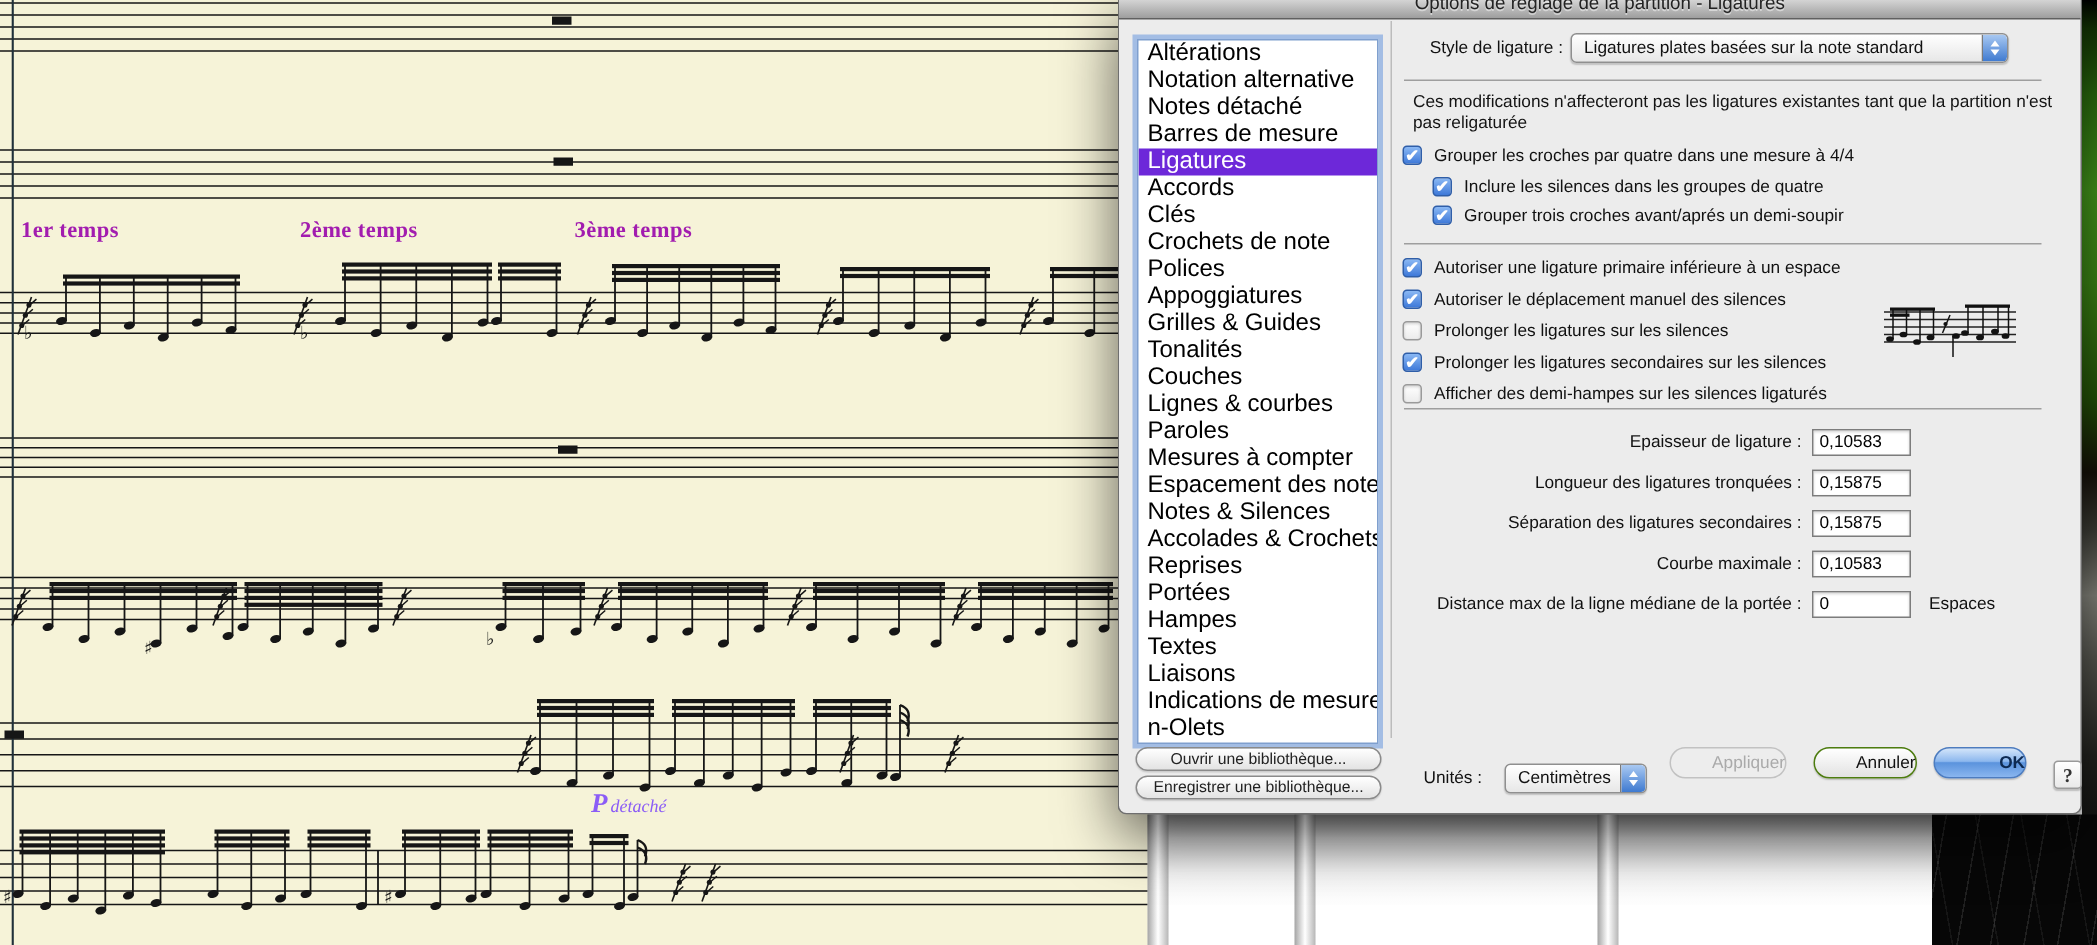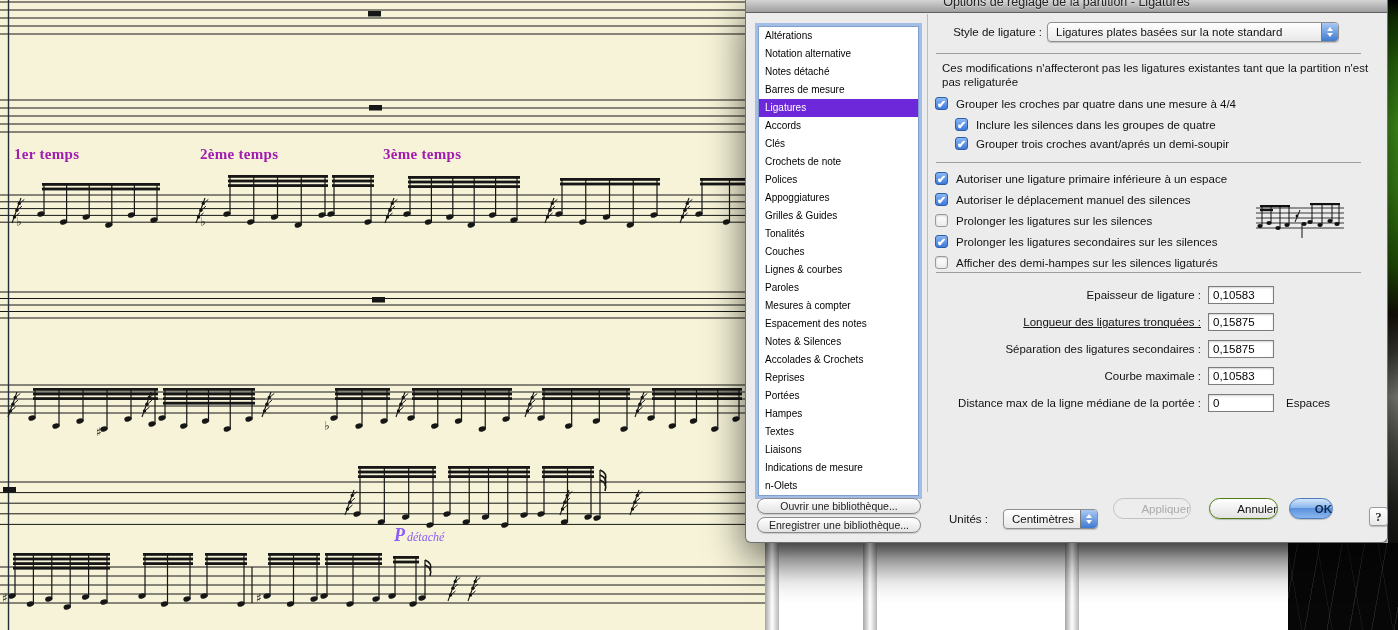--- a/index.html
+++ b/index.html
@@ -30,21 +30,21 @@
   .dialog{position:absolute;left:745px;top:0;width:643px;height:543px;background:#ececec;
           border:1px solid #6f6f6f;border-top:none;border-radius:0 0 6px 6px;
           box-shadow:0 14px 38px rgba(0,0,0,.6);font-size:11.5px;color:#111;}
   .titlebar{position:absolute;left:0;top:0;right:0;height:13px;overflow:hidden;
           background:linear-gradient(#d4d4d4,#9e9e9e);border-bottom:1px solid#606060;border-radius:0;}
   .titlebar span{display:block;text-align:center;font-size:12.5px;color:#222;margin-top:-5px;
           text-shadow:0 1px 0 rgba(255,255,255,.45);}
 
   .listbox{position:absolute;left:12px;top:26px;width:161px;height:470px;background:#fff;
           border:1px solid #7f9fce;box-shadow:0 0 0 3px rgba(125,165,225,.65);overflow:hidden;}
-  .li{height:18px;line-height:18px;padding-left:6px;font-size:10px;color:#000;white-space:nowrap;}
+  .li{height:18px;line-height:18px;padding-left:6px;font-size:16px;color:#000;white-space:nowrap;}
   .li.sel{background:#6d28d9;color:#fff;}
 
   .libbtn{position:absolute;left:11px;width:164px;height:16px;border-radius:9px;
           border:1px solid #8a8a8a;background:linear-gradient(#fff,#e3e3e3);
           font:10.5px "Liberation Sans",sans-serif;color:#222;text-align:center;padding:0;
           box-shadow:0 1px 1px rgba(0,0,0,.15);}
 
   .vsep{position:absolute;left:181px;top:14px;height:478px;width:1px;background:#bcbcbc;}
   .hr{position:absolute;left:190px;width:425px;height:1px;background:#9e9e9e;}
 
@@ -625,37 +625,37 @@
         <ellipse cx="66" cy="27" rx="2.6" ry="1.9" fill="#111"></ellipse>
         <line x1="78" y1="6" x2="78" y2="23" stroke="#111" stroke-width="1"></line>
         <ellipse cx="76" cy="23" rx="2.6" ry="1.9" fill="#111"></ellipse>
         <line x1="85" y1="6" x2="85" y2="26" stroke="#111" stroke-width="1"></line>
         <ellipse cx="83" cy="26" rx="2.6" ry="1.9" fill="#111"></ellipse>
       </svg>
 
     <div id="fields">
         <div class="flabel" style="top: 286px;">Epaisseur de ligature :</div>
         <input class="finput" value="0,10583" style="top: 286px;">
-        <div class="flabel" style="top: 313px; text-decoration: underline;">Longueur des ligatures tronquées :</div>
+        <div class="flabel" style="top: 313px;">Longueur des ligatures tronquées :</div>
         <input class="finput" value="0,15875" style="top: 313px;">
         <div class="flabel" style="top: 340px;">Séparation des ligatures secondaires :</div>
         <input class="finput" value="0,15875" style="top: 340px;">
         <div class="flabel" style="top: 367px;">Courbe maximale :</div>
         <input class="finput" value="0,10583" style="top: 367px;">
         <div class="flabel" style="top: 394px;">Distance max de la ligne médiane de la portée :</div>
         <input class="finput" value="0" style="top: 394px;">
         <span class="fsuffix" style="top: 394px;">Espaces</span>
       </div>
 
     <div class="funits-label">Unités :</div>
     <div class="popup" style="left:257px;top:509px;width:95px">
       <span>Centimètres</span>
       <span class="cap">
           <i class="up"></i>
           <i class="dn"></i>
         </span>
     </div>
     <button class="btn disabled" style="left:367px;width:78px">Appliquer</button>
     <button class="btn" style="left:463px;width:69px">Annuler</button>
-    <button class="btn primary" style="left:543px;width:44px">OK</button>
+    <button class="btn primary" style="left:543px;width:62px">OK</button>
     <button class="help">?</button>
   </div>
 </div>
 
 </body></html>

